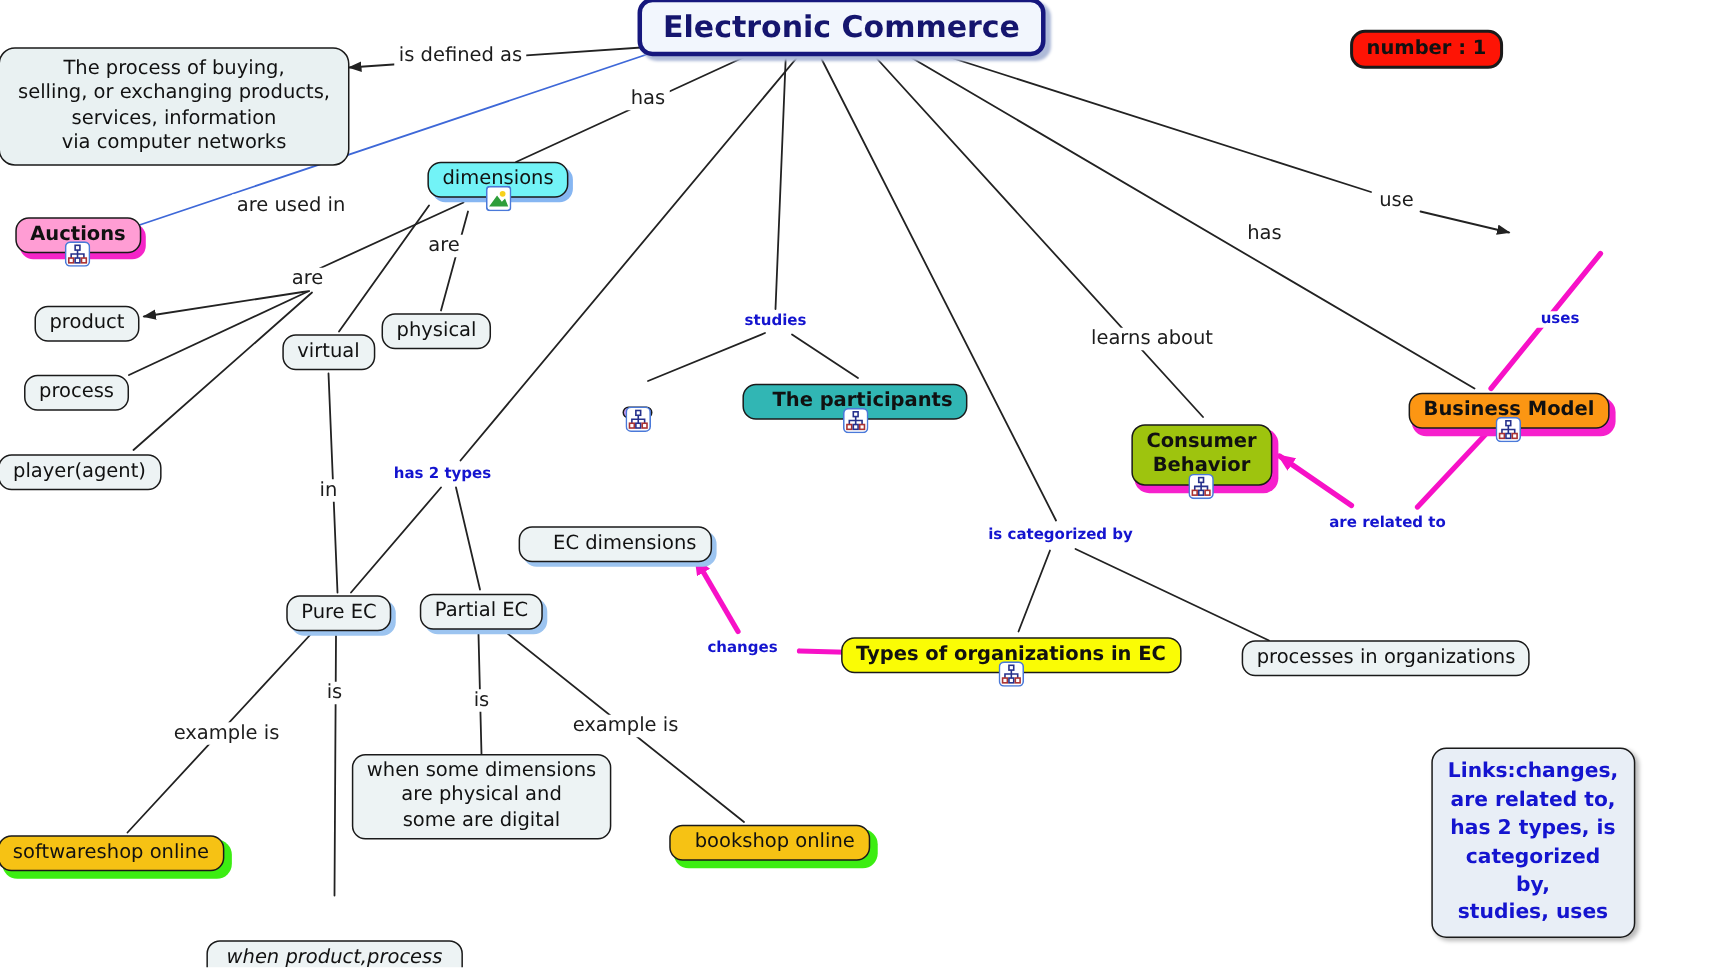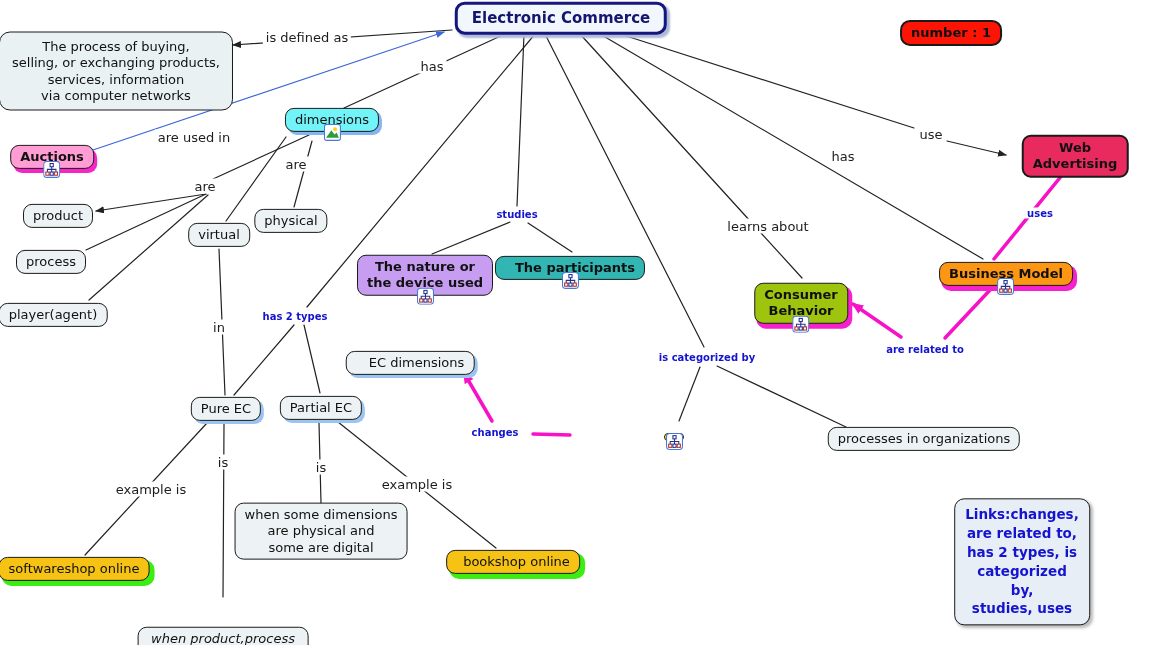--- a/index.html
+++ b/index.html
@@ -8,21 +8,21 @@
     font-family:"DejaVu Sans","Liberation Sans",sans-serif;
   }
   #edges{position:absolute;left:0;top:0;width:1153px;height:645px;}
   .node{
     position:absolute;transform:translate(-50%,-50%);
     border:1.4px solid #1a1a1a;border-radius:9px;
     padding:3px 9px;font-size:13px;color:#111;
     white-space:pre-line;text-align:center;line-height:1.25;background:#edf3f4;
   }
   .node.title{
-    font-size:15px;font-weight:bold;color:#15156e;background:#f2f6fd;
+    font-size:20px;font-weight:bold;color:#15156e;background:#f2f6fd;
     border:3.5px solid #16177d;border-radius:10px;padding:4px 14px;
     box-shadow:3px 3px 2px #aebad8;white-space:nowrap;
   }
   .node.plain{background:#edf3f4;}
   .node.defbox{background:#e9f1f2;border-radius:11px;padding:6px 12px;}
   .node.blueshadow{background:#edf3f4;box-shadow:3px 3px 0 #9cc4f0;}
   .node.cyan{background:#72f3f7;box-shadow:3px 3px 0 #86b6f2;}
   .node.pink{background:#ff9dd4;font-weight:bold;box-shadow:3px 4px 0 #f525c8;}
   .node.red{background:#fe1405;font-weight:bold;border-width:2px;border-radius:10px;}
   .node.purple{background:#c79df2;font-weight:bold;}
@@ -114,22 +114,21 @@
           <rect x="6.5" y="2.5" width="3" height="3" fill="#fff" stroke="#26318c"></rect>
           <rect x="2.5" y="10.5" width="3" height="3" fill="#fff" stroke="#a33"></rect>
           <rect x="6.5" y="10.5" width="3" height="3" fill="#fff" stroke="#26318c"></rect>
           <rect x="10.5" y="10.5" width="3" height="3" fill="#fff" stroke="#a33"></rect>
         </svg></span></div>
     <div class="node plain" style="left: 58px; top: 216px;"><span>product</span></div>
     <div class="node plain" style="left: 51px; top: 262px;"><span>process</span></div>
     <div class="node plain" style="left: 53px; top: 315px;"><span>player(agent)</span></div>
     <div class="node plain" style="left: 219px; top: 235px;"><span>virtual</span></div>
     <div class="node plain" style="left: 291px; top: 221px;"><span>physical</span></div>
-    <div class="node purple" style="left: 425px; top: 275px;"><span>The nature or
-the device used</span><span class="icon-holder"><svg width="17" height="17" viewBox="0 0 16 16">
+    <div class="node purple" style="left: 425px; top: 275px;"><span class="icon-holder"><svg width="17" height="17" viewBox="0 0 16 16">
           <rect x="0.5" y="0.5" width="15" height="15" rx="3" fill="#fff" stroke="#4a79d9"></rect>
           <path d="M8 5.5v2M4 10.5V8h8v2.5M8 8v2.5" stroke="#26318c" fill="none" stroke-width="1"></path>
           <rect x="6.5" y="2.5" width="3" height="3" fill="#fff" stroke="#26318c"></rect>
           <rect x="2.5" y="10.5" width="3" height="3" fill="#fff" stroke="#a33"></rect>
           <rect x="6.5" y="10.5" width="3" height="3" fill="#fff" stroke="#26318c"></rect>
           <rect x="10.5" y="10.5" width="3" height="3" fill="#fff" stroke="#a33"></rect>
         </svg></span></div>
     <div class="node teal" style="left: 570px; top: 268px;"><span>The participants</span><span class="icon-holder"><svg width="17" height="17" viewBox="0 0 16 16">
           <rect x="0.5" y="0.5" width="15" height="15" rx="3" fill="#fff" stroke="#4a79d9"></rect>
           <path d="M8 5.5v2M4 10.5V8h8v2.5M8 8v2.5" stroke="#26318c" fill="none" stroke-width="1"></path>
@@ -148,25 +147,24 @@
           <rect x="10.5" y="10.5" width="3" height="3" fill="#fff" stroke="#a33"></rect>
         </svg></span></div>
     <div class="node orange" style="left: 1006px; top: 274px;"><span>Business Model</span><span class="icon-holder"><svg width="17" height="17" viewBox="0 0 16 16">
           <rect x="0.5" y="0.5" width="15" height="15" rx="3" fill="#fff" stroke="#4a79d9"></rect>
           <path d="M8 5.5v2M4 10.5V8h8v2.5M8 8v2.5" stroke="#26318c" fill="none" stroke-width="1"></path>
           <rect x="6.5" y="2.5" width="3" height="3" fill="#fff" stroke="#26318c"></rect>
           <rect x="2.5" y="10.5" width="3" height="3" fill="#fff" stroke="#a33"></rect>
           <rect x="6.5" y="10.5" width="3" height="3" fill="#fff" stroke="#26318c"></rect>
           <rect x="10.5" y="10.5" width="3" height="3" fill="#fff" stroke="#a33"></rect>
         </svg></span></div>
-    <div class="node crimson" style="left: 1075px; top: 156px;"><span>Web Advertising</span></div>
     <div class="node blueshadow" style="left: 410px; top: 363px; padding-left: 22px;"><span>EC dimensions</span></div>
     <div class="node blueshadow" style="left: 226px; top: 409px;"><span>Pure EC</span></div>
     <div class="node blueshadow" style="left: 321px; top: 408px;"><span>Partial EC</span></div>
-    <div class="node yellow" style="left: 674px; top: 437px;"><span class="icon-holder"><svg width="17" height="17" viewBox="0 0 16 16">
+    <div class="node yellow" style="left: 674px; top: 437px;"><span>Types of organizations in EC</span><span class="icon-holder"><svg width="17" height="17" viewBox="0 0 16 16">
           <rect x="0.5" y="0.5" width="15" height="15" rx="3" fill="#fff" stroke="#4a79d9"></rect>
           <path d="M8 5.5v2M4 10.5V8h8v2.5M8 8v2.5" stroke="#26318c" fill="none" stroke-width="1"></path>
           <rect x="6.5" y="2.5" width="3" height="3" fill="#fff" stroke="#26318c"></rect>
           <rect x="2.5" y="10.5" width="3" height="3" fill="#fff" stroke="#a33"></rect>
           <rect x="6.5" y="10.5" width="3" height="3" fill="#fff" stroke="#26318c"></rect>
           <rect x="10.5" y="10.5" width="3" height="3" fill="#fff" stroke="#a33"></rect>
         </svg></span></div>
     <div class="node plain" style="left: 924px; top: 439px;"><span>processes in organizations</span></div>
     <div class="node amber" style="left: 74px; top: 569px;"><span>softwareshop online</span></div>
     <div class="node plain" style="left: 223px; top: 647px; font-style: italic;"><span>when product,process

